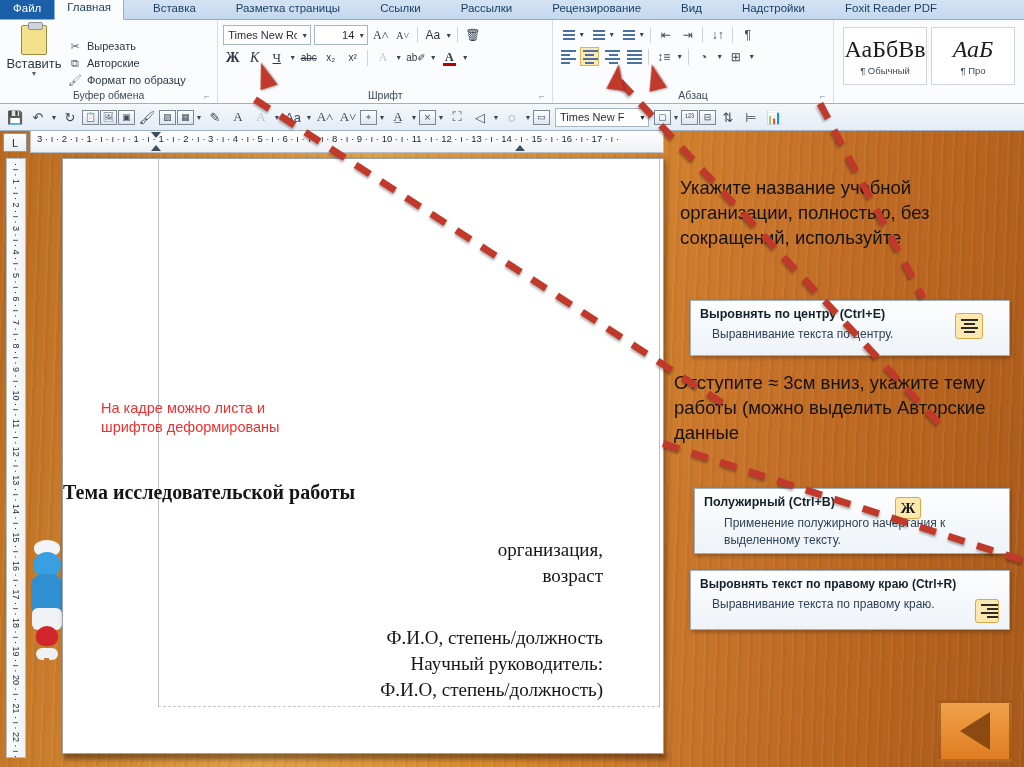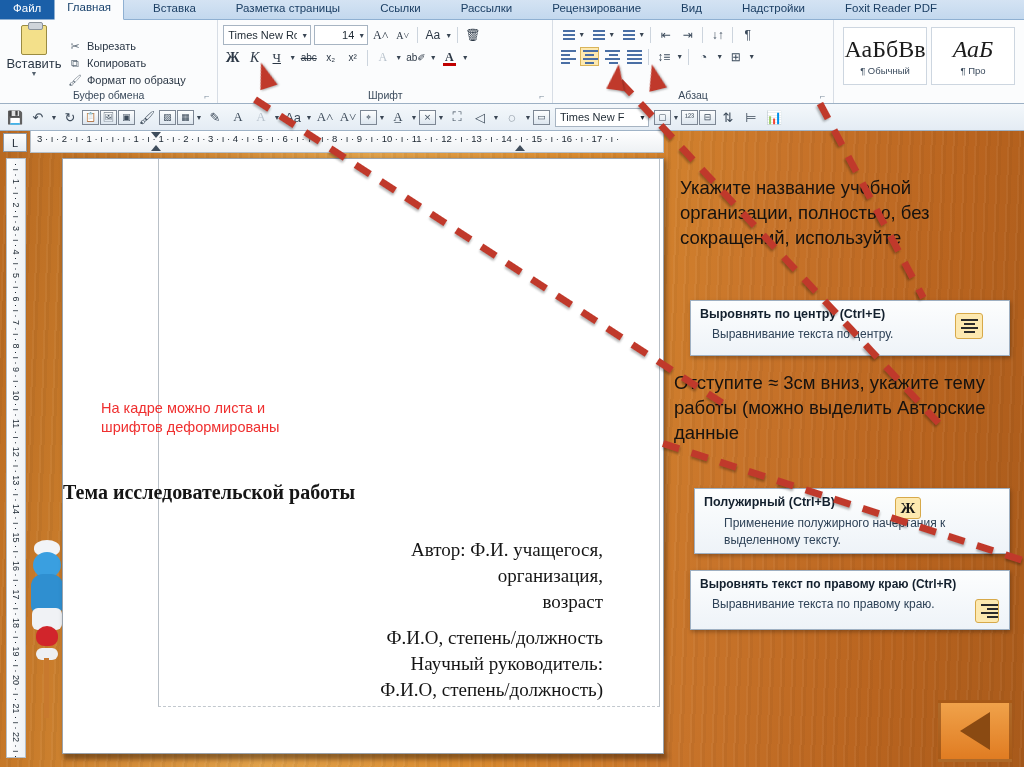--- a/index.html
+++ b/index.html
@@ -304,21 +304,21 @@
             <div class="clip-label">Вставить</div>
             <div class="clip-caret">▼</div>
           </div>
           <div class="clip-right">
             <div class="cmd">
               <span class="gi">✂</span>
               <span>Вырезать</span>
             </div>
             <div class="cmd">
               <span class="gi">⧉</span>
-              <span>Копировать</span>
+              <span>Авторские</span>
             </div>
             <div class="cmd">
               <span class="gi">🖌</span>
               <span>Формат по образцу</span>
             </div>
           </div>
         </div>
         <div class="grp-label">Буфер обмена</div>
         <div class="grp-dialog">⌐</div>
       </div>
@@ -536,21 +536,20 @@
     <div class="textframe"></div>
 
     <div class="note-red top">
       <div>На кадре можно листа и</div>
       <div>шрифтов деформированы</div>
     </div>
 
     <div class="doc-title">Тема исследовательской работы</div>
 
     <div class="doc-block b1">
-      <div>Автор: Ф.И. учащегося,</div>
       <div>организация,</div>
       <div>возраст</div>
     </div>
 
     <div class="doc-block b2">
       <div>Ф.И.О, степень/должность</div>
       <div>Научный руководитель:</div>
       <div>Ф.И.О, степень/должность)</div>
     </div>
 

